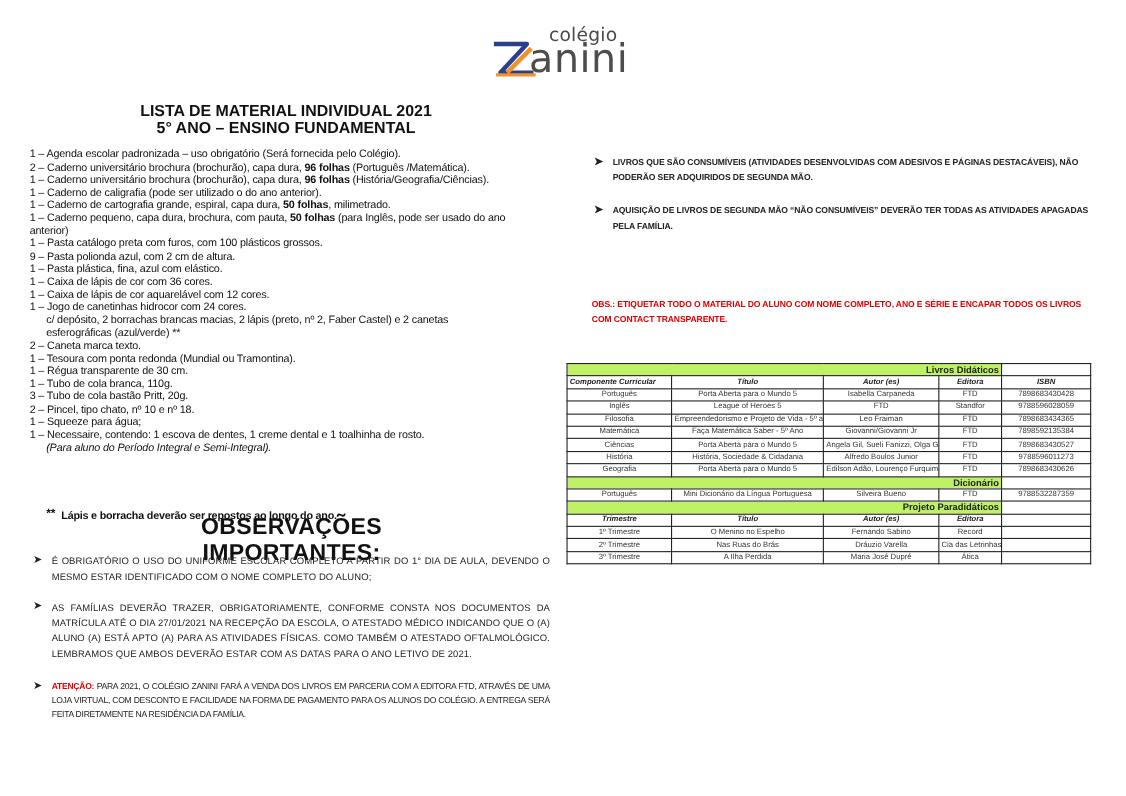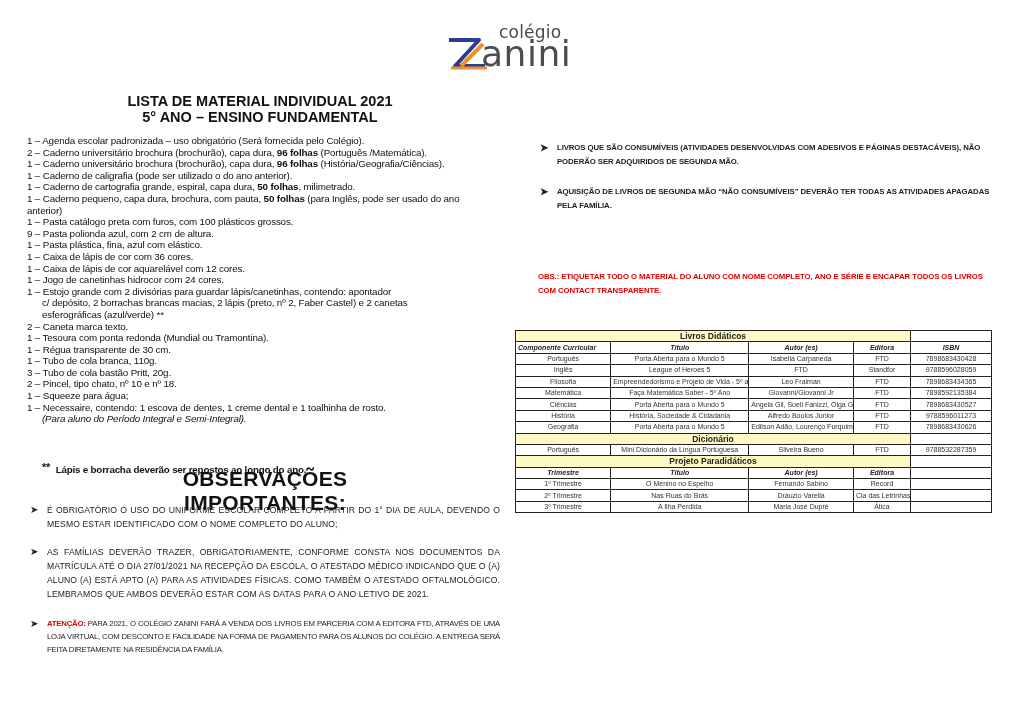--- a/index.html
+++ b/index.html
@@ -38,21 +38,21 @@
   .rb { position:absolute; left:540px; width:450px; font-size:7.8px; line-height:14px; font-weight:bold; text-transform:uppercase; color:#222; letter-spacing:-0.1px; }
   .rb .arrow { position:absolute; left:0; top:0; font-size:10px; }
   .rb .txt { padding-left:17px; }
   .rb1 { top:141px; }
   .rb2 { top:185px; }
   .obs { position:absolute; left:538px; top:227px; width:450px; font-size:7.8px; line-height:14px; font-weight:bold; color:#e00000; text-transform:uppercase; letter-spacing:-0.1px;margin-top:43px; }
 
   
   table.books { position:absolute; left:515px; top:330px; width:477px; border-collapse:collapse; font-size:7px; color:#333; table-layout:fixed; }
   table.books td, table.books th { border:1px solid #222; height:10.4px; padding:0 2px; text-align:center; white-space:nowrap; overflow:hidden; font-weight:normal; line-height:10px; }
-  table.books .sec td.band { background:#fef9c3; font-weight:bold; font-size:8.5px; color:#222; }
+  table.books .sec td.band { background:#bef264; text-align:right; font-weight:bold; font-size:8.5px; color:#222; }
   table.books .sec td.blank { background:#ffffff; }
   table.books .hdr th { font-style:italic; font-weight:bold; color:#222; }
   table.books .hdr th.left { text-align:left; }
 </style>
 </head>
 <body>
 
 <div class="logo">
   <svg width="42" height="34" viewBox="0 0 42 34">
     <path d="M2 4 L32 4 L8 30 L38 30" fill="none" stroke="#2b3f8f" stroke-width="4" stroke-linejoin="round"></path>
@@ -73,21 +73,20 @@
     <div>1 – Caderno de caligrafia (pode ser utilizado o do ano anterior).</div>
     <div><span>1 – Caderno de cartografia grande, espiral, capa dura, </span><b>50 folhas</b><span>, milimetrado.</span></div>
     <div><span>1 – Caderno pequeno, capa dura, brochura, com pauta, </span><b>50 folhas</b><span> (para Inglês, pode ser usado do ano</span></div>
     <div>anterior)</div>
     <div>1 – Pasta catálogo preta com furos, com 100 plásticos grossos.</div>
     <div>9 – Pasta polionda azul, com 2 cm de altura.</div>
     <div>1 – Pasta plástica, fina, azul com elástico.</div>
     <div>1 – Caixa de lápis de cor com 36 cores.</div>
     <div>1 – Caixa de lápis de cor aquarelável com 12 cores.</div>
     <div>1 – Jogo de canetinhas hidrocor com 24 cores.</div>
-    <div>1 – Estojo grande com 2 divisórias para guardar lápis/canetinhas, contendo: apontador</div>
     <div class="indent">c/ depósito, 2 borrachas brancas macias, 2 lápis (preto, nº 2, Faber Castel) e 2 canetas</div>
     <div class="indent">esferográficas (azul/verde)  **</div>
     <div>2 – Caneta marca texto.</div>
     <div>1 – Tesoura com ponta redonda (Mundial ou Tramontina).</div>
     <div>1 – Régua transparente de 30 cm.</div>
     <div>1 – Tubo de cola branca, 110g.</div>
     <div>3 – Tubo de cola bastão Pritt, 20g.</div>
     <div>2 – Pincel, tipo chato, nº 10 e nº 18.</div>
     <div>1 – Squeeze para água;</div>
     <div>1 – Necessaire, contendo: 1 escova de dentes, 1 creme dental e 1 toalhinha de rosto.</div>

